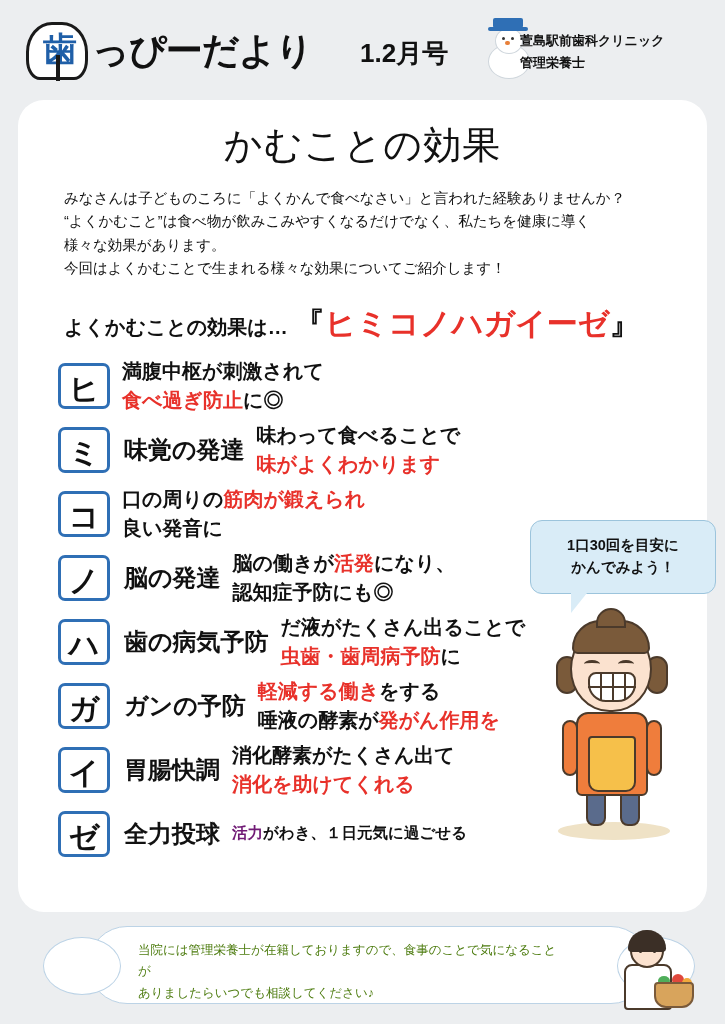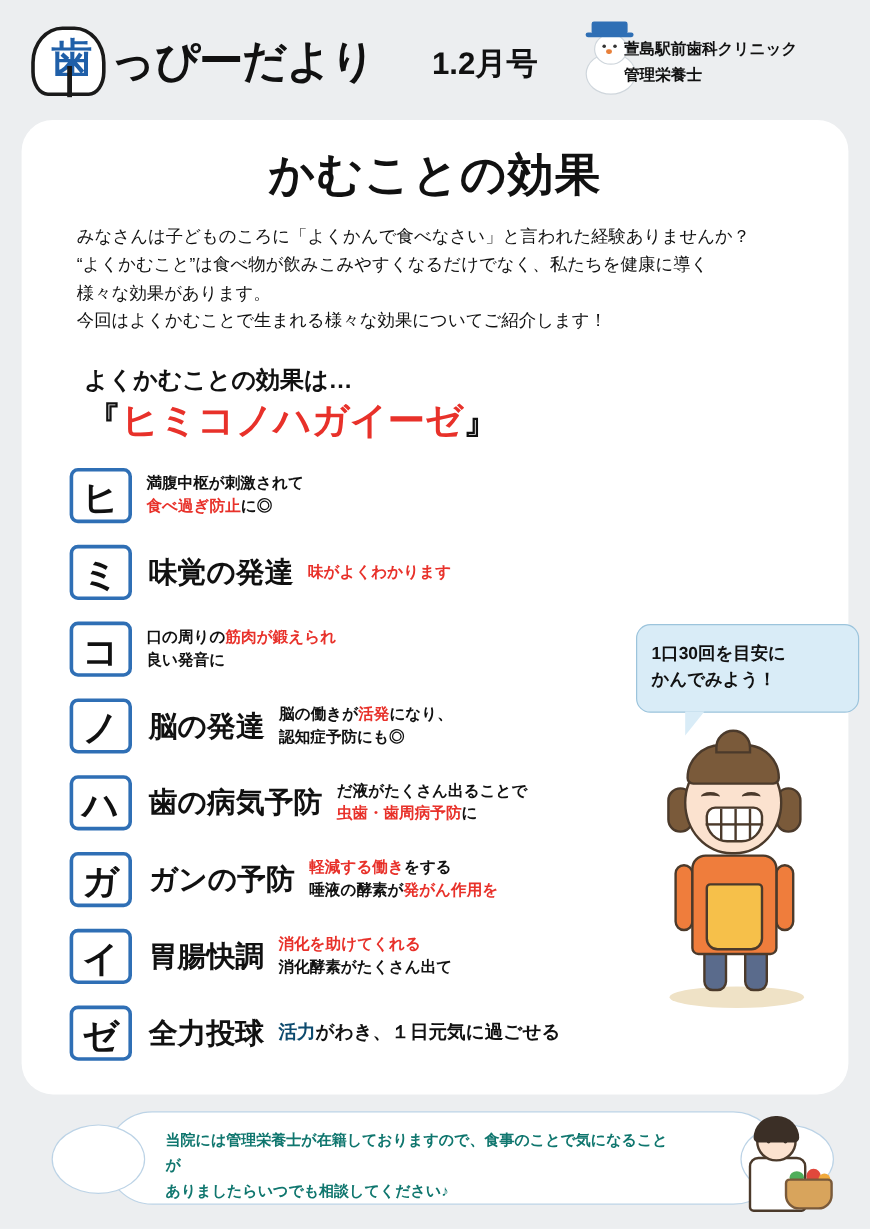--- a/index.html
+++ b/index.html
@@ -149,36 +149,35 @@
     left: 18px;
     width: 689px;
     height: 812px;
     background: #fff;
     border-radius: 26px;
   }
   .main-title {
     margin-top: 20px;
     text-align: center;
     font-size: 38px;
-    font-weight: bold;
+    font-weight: normal;
     color: #111;
     letter-spacing: 1px;
   }
   .intro {
     margin: 16px 46px 0 46px;
     font-size: 14.5px;
     line-height: 1.62;
     color: #111;
     font-weight: normal;
   }
   .lead-row {
     margin: 22px 0 0 46px;
     display: flex;
     align-items: baseline;
-    flex-direction: column;
   }
   .lead-text {
     font-size: 20px;
     font-weight: bold;
     color: #111;
   }
   .lead-keyword {
     font-size: 31px;
     font-weight: bold;
     color: #111;
@@ -213,34 +212,34 @@
   }
   .eff-title {
     font-size: 24px;
     font-weight: bold;
     color: #111;
     margin-left: 14px;
     white-space: nowrap;
   }
   .eff-desc {
     margin-left: 12px;
-    font-size: 13px;
+    font-size: 20px;
     font-weight: bold;
     line-height: 1.45;
     color: #111;
   }
   .eff-desc .r { color: #e8312a; }
   .eff-inline {
     margin-left: 12px;
     font-size: 15.5px;
     font-weight: bold;
     color: #111;
     white-space: nowrap;
   }
-  .eff-inline .r { color: #0c4a6e; }
+  .eff-inline .r { color: #701a75; }
   
   .bubble {
     position: absolute;
     left: 512px;
     top: 420px;
     width: 160px;
     padding: 14px 12px;
     background: #d9ecf7;
     border: 1px solid #9cc4dc;
     border-radius: 12px;
@@ -413,23 +412,23 @@
   .cloud:after {
     right: -46px; top: 10px;
     width: 76px; height: 56px;
   }
   .footer-text {
     position: absolute;
     left: 120px;
     top: 20px;
     width: 430px;
     font-size: 12.5px;
-    font-weight: bold;
+    font-weight: normal;
     line-height: 1.7;
-    color: #0f766e;
+    color: #4d7c0f;
     z-index: 3;
   }
   .nurse {
     position: absolute;
     left: 592px;
     top: 10px;
     width: 90px;
     height: 82px;
     z-index: 4;
   }
@@ -549,20 +548,21 @@
         <div class="eff-desc">
           <div>満腹中枢が刺激されて</div>
           <div><span class="r">食べ過ぎ防止</span><span>に◎</span></div>
         </div>
       </div>
 
       <div class="effect">
         <div class="kana">ミ</div>
         <div class="eff-title">味覚の発達</div>
         <div class="eff-desc">
+          <div>味わって食べることで</div>
           <div><span class="r">味がよくわかります</span><span></span></div>
         </div>
       </div>
 
       <div class="effect">
         <div class="kana">コ</div>
         <div class="eff-desc">
           <div><span>口の周りの</span><span class="r">筋肉が鍛えられ</span></div>
           <div>良い発音に</div>
         </div>
@@ -592,34 +592,34 @@
         <div class="eff-desc">
           <div><span class="r">軽減する働き</span><span>をする</span></div>
           <div><span>唾液の酵素が</span><span class="r">発がん作用を</span></div>
         </div>
       </div>
 
       <div class="effect">
         <div class="kana">イ</div>
         <div class="eff-title">胃腸快調</div>
         <div class="eff-desc">
+          <div>消化酵素がたくさん出て</div>
           <div><span class="r">消化を助けてくれる</span><span></span></div>
-          <div>消化酵素がたくさん出て</div>
         </div>
       </div>
 
       <div class="effect">
         <div class="kana">ゼ</div>
         <div class="eff-title">全力投球</div>
         <div class="eff-inline"><span class="r">活力</span><span>がわき、１日元気に過ごせる</span></div>
       </div>
 
     </div>
 
-    <div class="bubble" style="white-space: pre-line;">1口30回を目安に
+    <div class="bubble" style="white-space: pre-line; text-align: center;">1口30回を目安に
 かんでみよう！</div>
 
     <div class="girl">
       <div class="g-shadow"></div>
       <div class="g-pig l"></div>
       <div class="g-pig r"></div>
       <div class="g-head"></div>
       <div class="g-hair-top"></div>
       <div class="g-bun"></div>
       <div class="g-eye l"></div>

